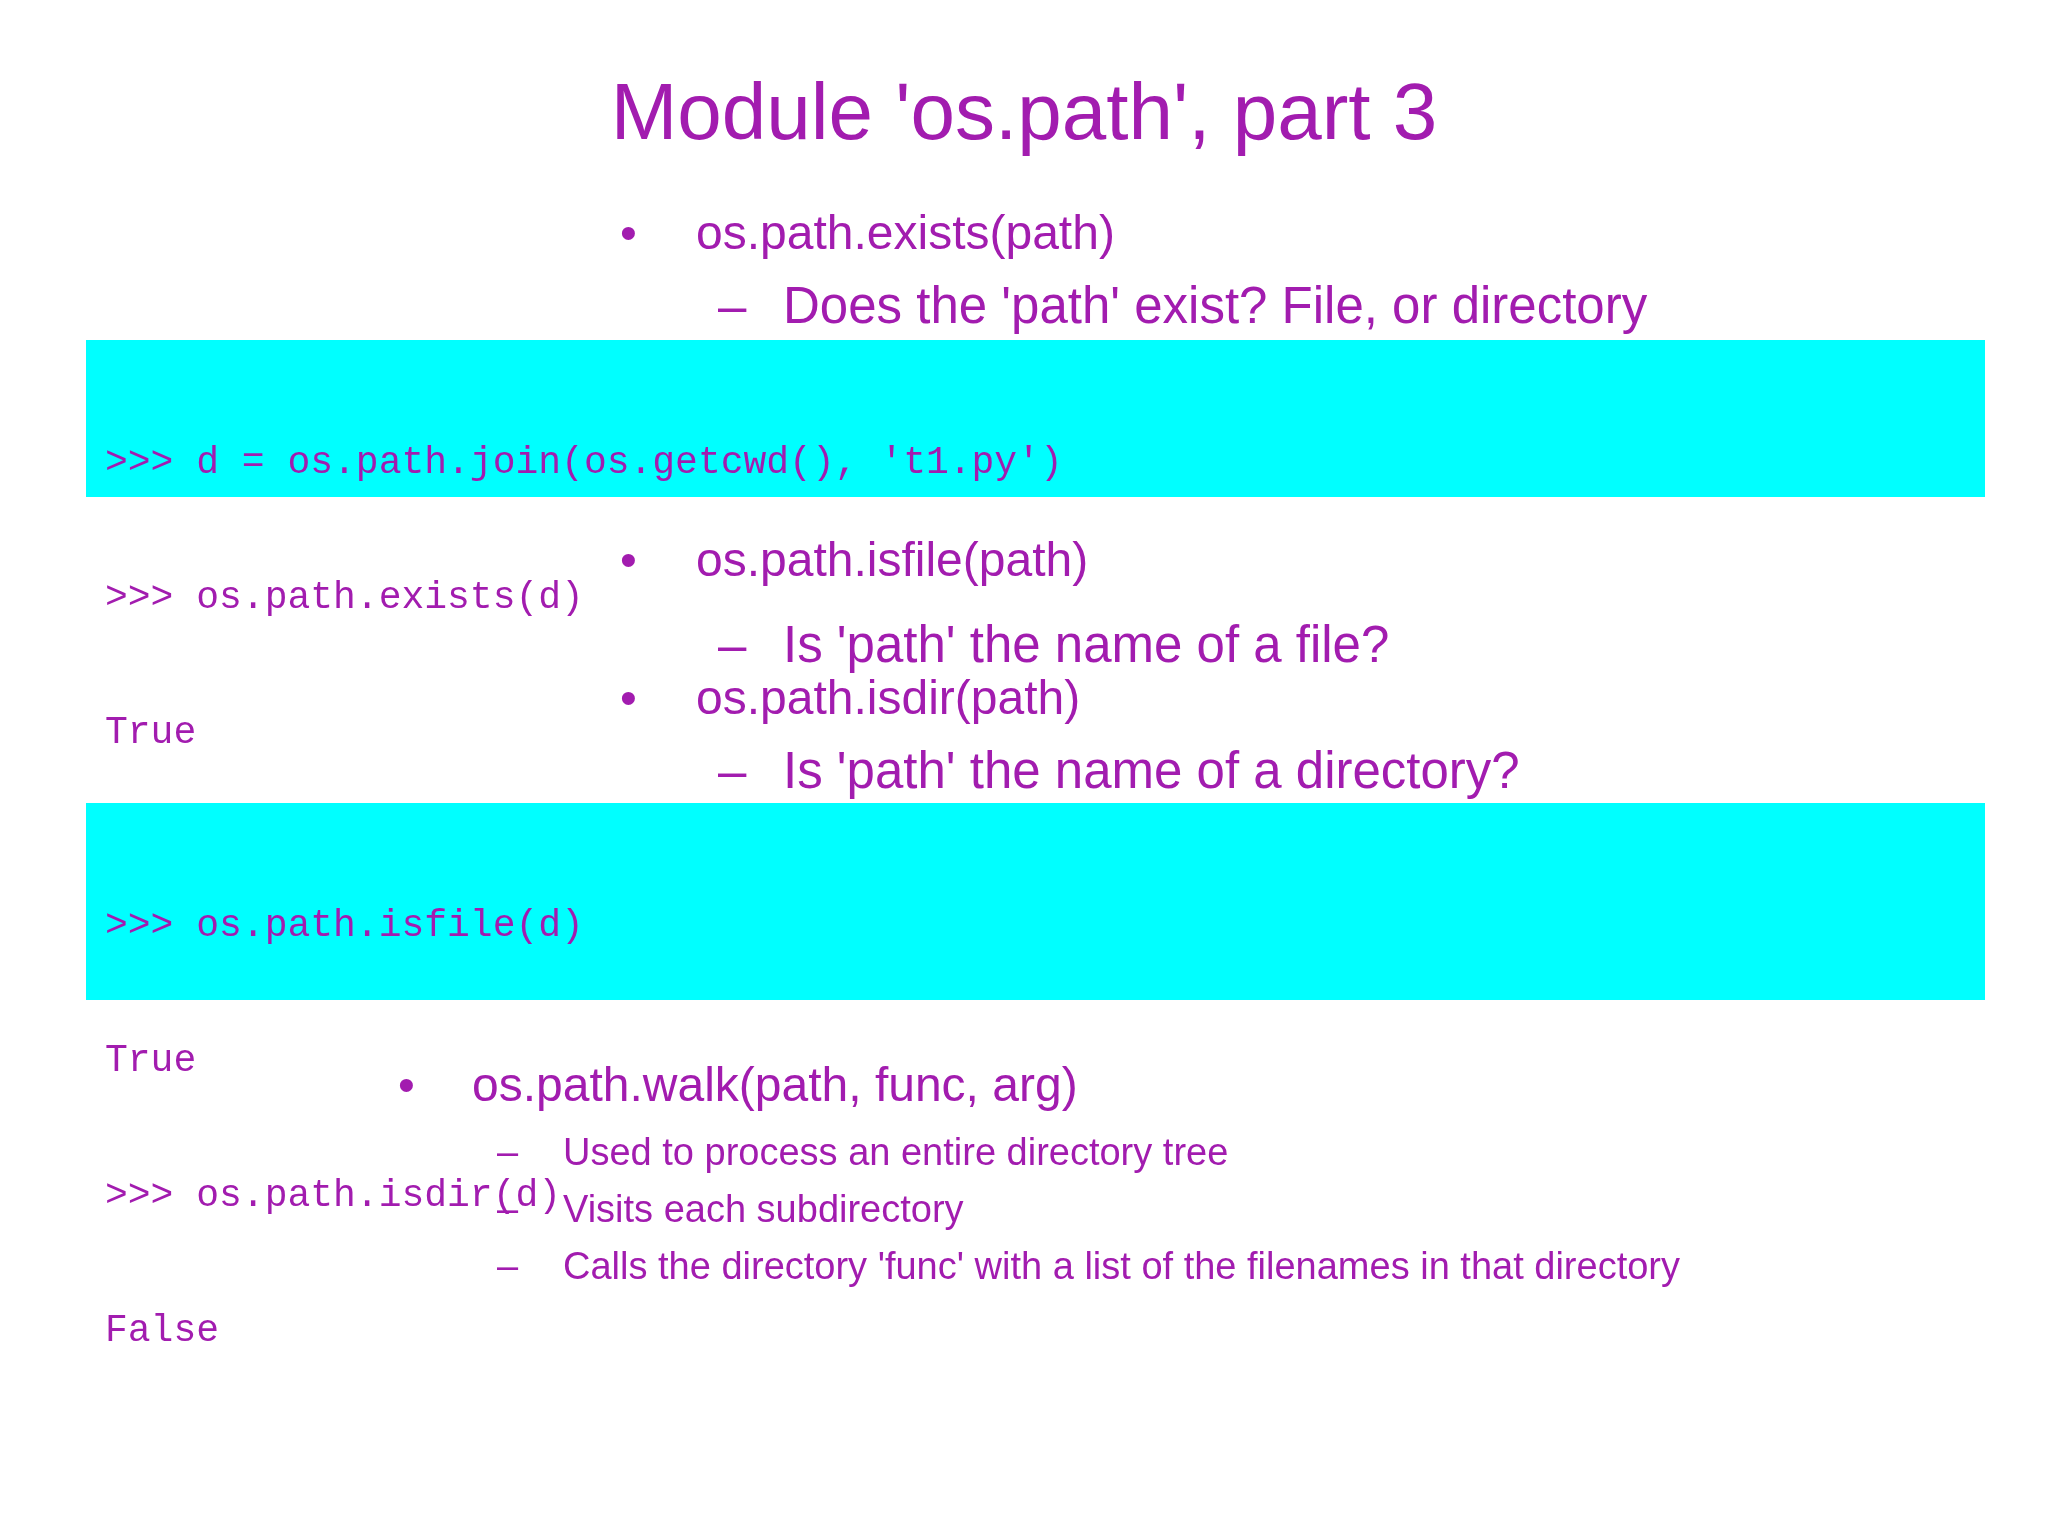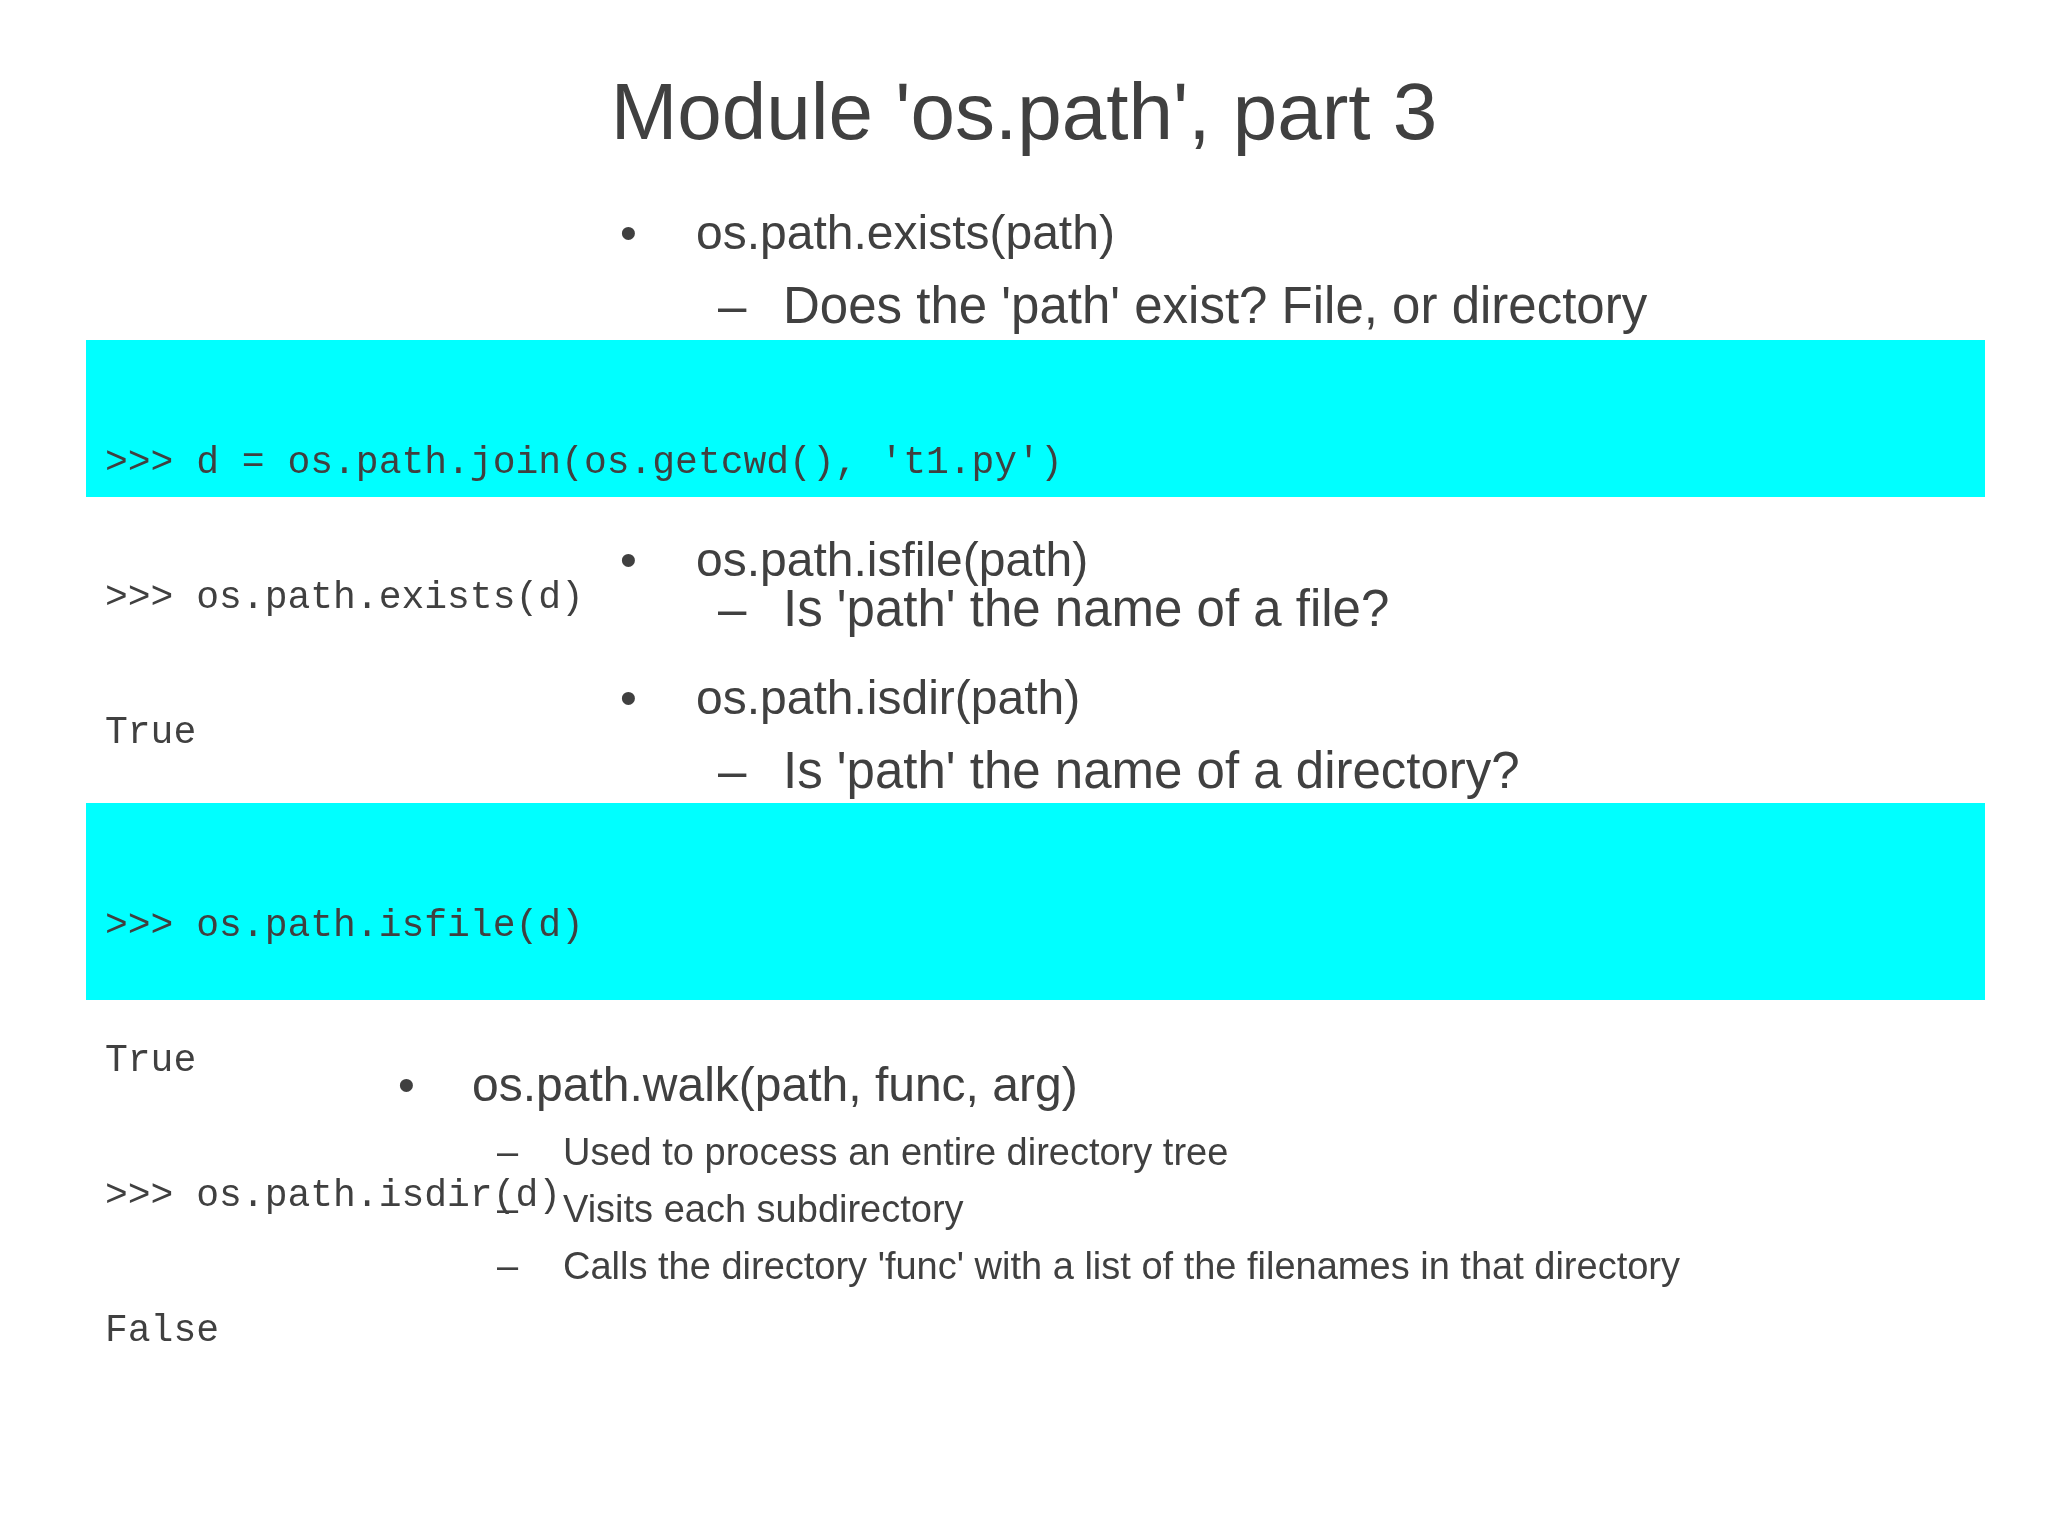--- a/index.html
+++ b/index.html
@@ -1,21 +1,21 @@
 <!DOCTYPE html>
 <html><head>
 <meta charset="utf-8">
 <style>
   html, body { margin: 0; padding: 0; background: #ffffff; }
   .slide {
     position: relative;
     width: 2048px;
     height: 1536px;
     background: #ffffff;
-    color: #404040;
+    color: #a21caf;
     font-family: "Liberation Sans", sans-serif;
     overflow: hidden;
   }
   .title {
     position: absolute;
     top: 66px;
     left: 0;
     width: 100%;
     margin: 0;
     text-align: center;
@@ -43,21 +43,21 @@
     padding: 10px 0 0 19px;
     font-family: "Liberation Mono", "DejaVu Sans Mono", monospace;
     font-size: 38px;
     line-height: 45px;
     white-space: pre;
   }
   #b-exists  { top: 206px;  left: 620px; }
   #s-exists  { top: 277px;  left: 718px; }
   #code1     { top: 340px;  height: 157px; }
   #b-isfile  { top: 533px;  left: 620px; }
-  #s-isfile  { top: 580px;  left: 718px; }
+  #s-isfile  { top: 616px;  left: 718px; }
   #b-isdir   { top: 671px;  left: 620px; }
   #s-isdir   { top: 742px;  left: 718px; }
   #code2     { top: 803px;  height: 197px; }
   #b-walk    { top: 1058px; left: 398px; }
   #s-walk1   { top: 1131px; left: 497px; }
   #s-walk2   { top: 1188px; left: 497px; }
   #s-walk3   { top: 1245px; left: 497px; }
 </style>
 </head>
 <body>

